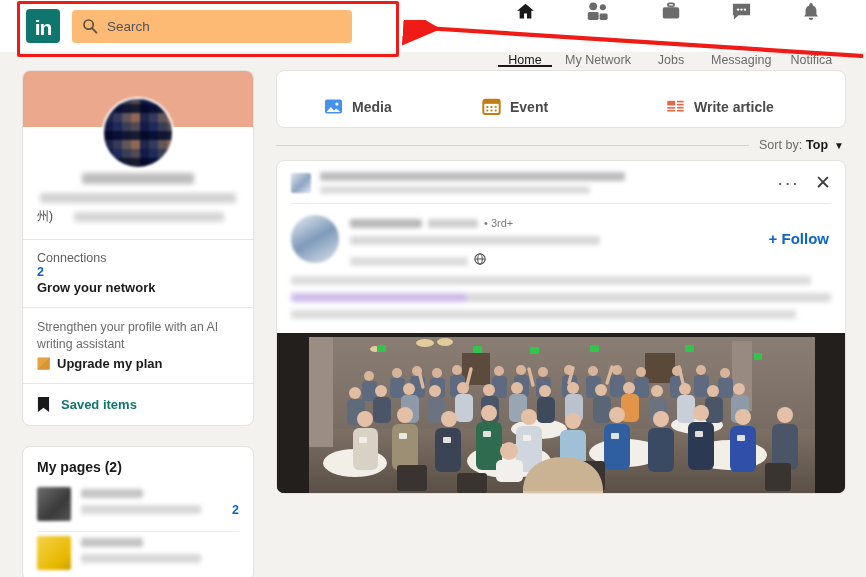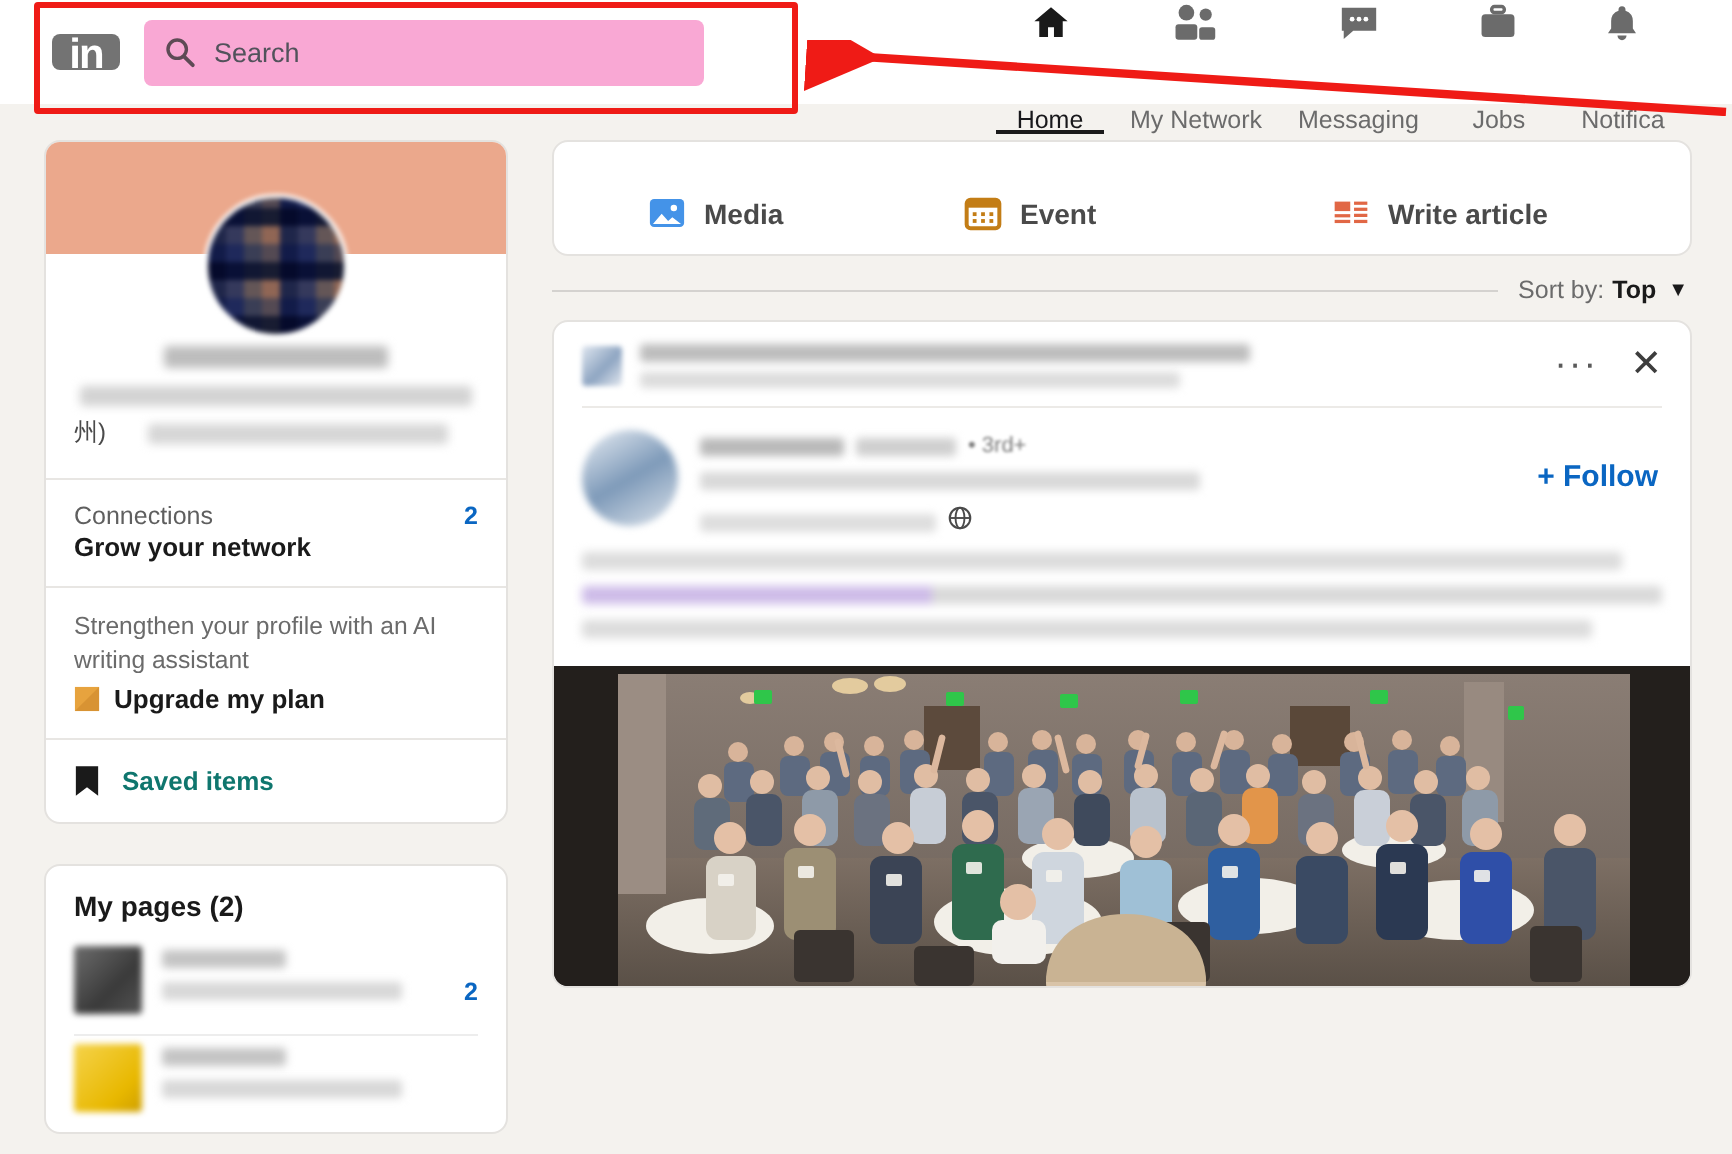--- a/index.html
+++ b/index.html
@@ -13,31 +13,31 @@
 
   
   .topbar {
     position: absolute; top: 0; left: 0;
     width: 866px; height: 52px;
     background: #ffffff;
     display: flex; align-items: center;
     z-index: 5;
   }
   .logo {
-    width: 34px; height: 18px; margin-left: 26px;
-    background: #737373; border-radius: 4px;
+    width: 34px; height: 34px; margin-left: 26px;
+    background: #0f766e; border-radius: 4px;
     display: flex; align-items: center; justify-content: center;
     color: #fff; font-weight: bold; font-size: 21px;
     letter-spacing: -1px; line-height: 1; flex: 0 0 auto;
     font-family: "Liberation Sans", sans-serif;
   }
   .logo span { position: relative; top: 1px; }
   .searchbox {
     margin-left: 12px; width: 280px; height: 33px;
-    background: #f9a8d4; border-radius: 4px;
+    background: #fdba74; border-radius: 4px;
     display: flex; align-items: center; padding: 0 10px;
     flex: 0 0 auto;
   }
   .search-icon { width: 16px; height: 16px; flex: 0 0 auto; opacity: .75; }
   .search-ph { margin-left: 9px; font-size: 13.5px; color: #52525b; }
 
   .navitems { position: absolute; left: 494px; top: 0; display: flex; height: 52px; }
   .navitem {
     width: auto; min-width: 62px; padding: 0 9px;
     display: flex; flex-direction: column; align-items: center; justify-content: space-between;
@@ -79,21 +79,21 @@
   .bl-name { width: 112px; height: 11px; background: #bdbdbd; margin-bottom: 9px; }
   .bl-sub1 { width: 196px; height: 10px; background: #d3d3d3; margin-bottom: 5px; }
   .bl-sub2 { width: 150px; height: 10px; background: #d6d6d6; }
   .cjk { font-size: 12px; color: #4a4a4a; display:inline-block; vertical-align: middle; }
   .sub2row { display:flex; align-items:center; justify-content:center; gap:5px; margin-top:4px;}
 
   .row-div { border-top: 1px solid #e8e6e3; }
   .conn {
     padding: 11px 14px 12px; display: block; position: relative;
   }
-  .conn-top { display: flex; justify-content: space-between; align-items: baseline; }
+  .conn-top { display: flex; justify-content: space-between; align-items: baseline; flex-direction: column; }
   .conn-label { font-size: 12.5px; color: #5f5f5f; }
   .conn-count { font-size: 12.5px; color: #0a66c2; font-weight: 700; }
   .conn-grow { font-size: 13px; font-weight: 700; color: #1a1a1a; margin-top: 1px; }
 
   .promo { padding: 11px 14px 12px; }
   .promo-txt { font-size: 12.3px; color: #6b6b6b; line-height: 1.35; }
   .promo-cta { display: flex; align-items: center; gap: 7px; margin-top: 4px; }
   .promo-cta .lbl { font-size: 13px; font-weight: 700; color: #1a1a1a; }
 
   .saved { padding: 12px 14px; display: flex; align-items: center; gap: 11px; }
@@ -213,37 +213,37 @@
             <circle cx="8.5" cy="5.6" r="4.1" fill="#6b6b6b"></circle>
             <circle cx="18.6" cy="6.6" r="3.2" fill="#6b6b6b"></circle>
             <rect x="2.8" y="11.6" width="11.4" height="8.2" rx="1.6" fill="#6b6b6b"></rect>
             <rect x="15.2" y="13.2" width="8.4" height="6.6" rx="1.5" fill="#6b6b6b"></rect>
           </svg>
         </span>
         <span class="lbl">My Network</span>
       </div>
       <div class="navitem">
         <span class="ico">
+          <svg width="22" height="21" viewBox="0 0 24 24">
+            <rect x="8.4" y="2.6" width="7.2" height="3.4" rx="1.6" fill="none" stroke="#6b6b6b" stroke-width="2"></rect>
+            <rect x="2.6" y="7" width="18.8" height="13" rx="2.2" fill="#6b6b6b"></rect>
+          </svg>
+        </span>
+        <span class="lbl">Jobs</span>
+      </div>
+      <div class="navitem">
+        <span class="ico">
           <svg width="23" height="21" viewBox="0 0 24 22">
             <path d="M3 3h18v12H9l-5 4.4V15H3z" fill="#6b6b6b"></path>
             <circle cx="8.4" cy="9" r="1.25" fill="#fff"></circle>
               <circle cx="12" cy="9" r="1.25" fill="#fff"></circle>
               <circle cx="15.6" cy="9" r="1.25" fill="#fff"></circle>
           </svg>
         </span>
         <span class="lbl">Messaging</span>
-      </div>
-      <div class="navitem">
-        <span class="ico">
-          <svg width="22" height="21" viewBox="0 0 24 24">
-            <rect x="8.4" y="2.6" width="7.2" height="3.4" rx="1.6" fill="none" stroke="#6b6b6b" stroke-width="2"></rect>
-            <rect x="2.6" y="7" width="18.8" height="13" rx="2.2" fill="#6b6b6b"></rect>
-          </svg>
-        </span>
-        <span class="lbl">Jobs</span>
       </div>
       <div class="navitem">
         <span class="ico">
           <svg width="22" height="21" viewBox="0 0 24 24">
             <path d="M12 2.4a2 2 0 012 2v.6a6.3 6.3 0 014.2 5.9v4.3l1.8 2.6H4l1.8-2.6v-4.3A6.3 6.3 0 0110 5v-.6a2 2 0 012-2z" fill="#6b6b6b"></path>
             <path d="M9.4 19.2h5.2a2.6 2.6 0 01-5.2 0z" fill="#6b6b6b"></path>
           </svg>
         </span>
         <span class="lbl">Notifica</span>
       </div>

